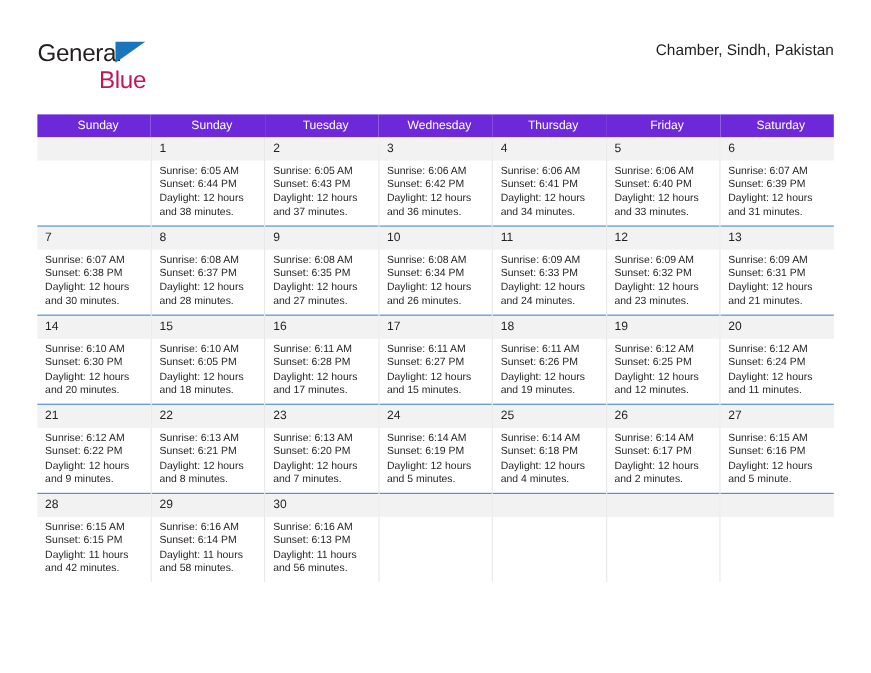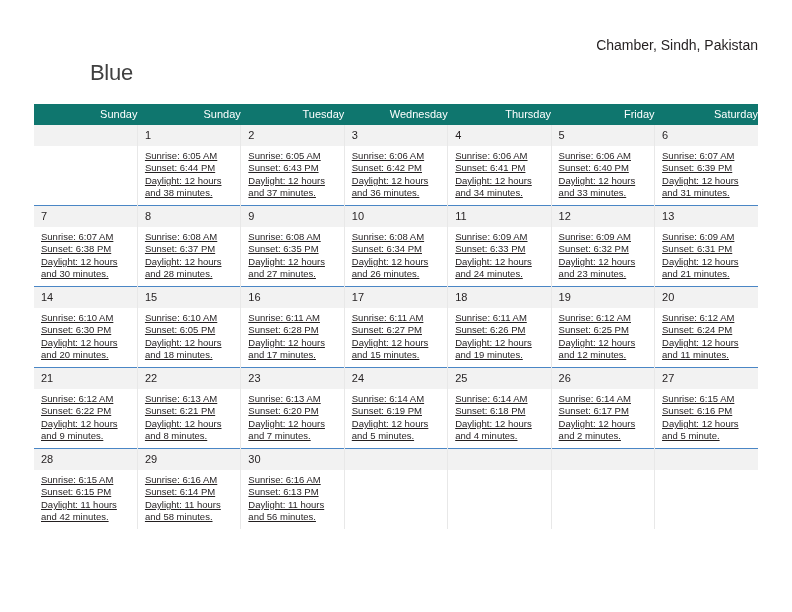--- a/index.html
+++ b/index.html
@@ -58,21 +58,21 @@
     height: 0;
     border-left: 27px solid #1b75bb;
     border-bottom: 19px solid transparent;
   }
   .logo-blue {
     position: absolute;
     left: 56px;
     top: 24px;
     font-size: 22px;
     letter-spacing: -0.3px;
-    color: #404040;
+    color: #be185d;
     font-family: "Liberation Sans", sans-serif;
   }
   .title-block {
     position: absolute;
     right: 34px;
     top: 30px;
     text-align: right;
   }
   .cal-title {
     font-size: 26px;
@@ -93,25 +93,25 @@
     position: absolute;
     left: 34px;
     top: 104px;
     width: 724px;
     border-collapse: collapse;
     table-layout: fixed;
   }
   .calendar col { width: 103.43px; }
 
   .dow-row th {
-    background: #0f766e;
+    background: #6d28d9;
     color: #ffffff;
     font-size: 11px;
     font-weight: normal;
-    text-align: right;
+    text-align: center;
     padding: 4px 0 4px 7px;
     height: 13px;
     line-height: 13px;
     border: none;
   }
 
   td.daycell {
     vertical-align: top;
     padding: 0;
     border-left: 1px solid #e8e8e8;
@@ -132,32 +132,35 @@
     padding: 4px 0 4px 7px;
     height: 13px;
   }
   td.empty .daynum { background: #f2f2f2; }
 
   .details {
     padding: 4px 6px 0 7px;
     font-size: 9.5px;
     line-height: 12.4px;
     color: #231f20;
-    text-decoration: underline;
   }
   .details div { white-space: nowrap; }
 </style>
 </head>
 <body>
 
 <div class="page">
 
   <div class="masthead">
 
     <div class="logo">
+      <div class="logo-row1">
+        <span class="logo-general">General</span>
+        <span class="logo-triangle"></span>
+      </div>
       <span class="logo-blue">Blue</span>
     </div>
 
     <div class="title-block">
       <div class="cal-subtitle">Chamber, Sindh, Pakistan</div>
     </div>
 
   </div>
 
   <table class="calendar">

